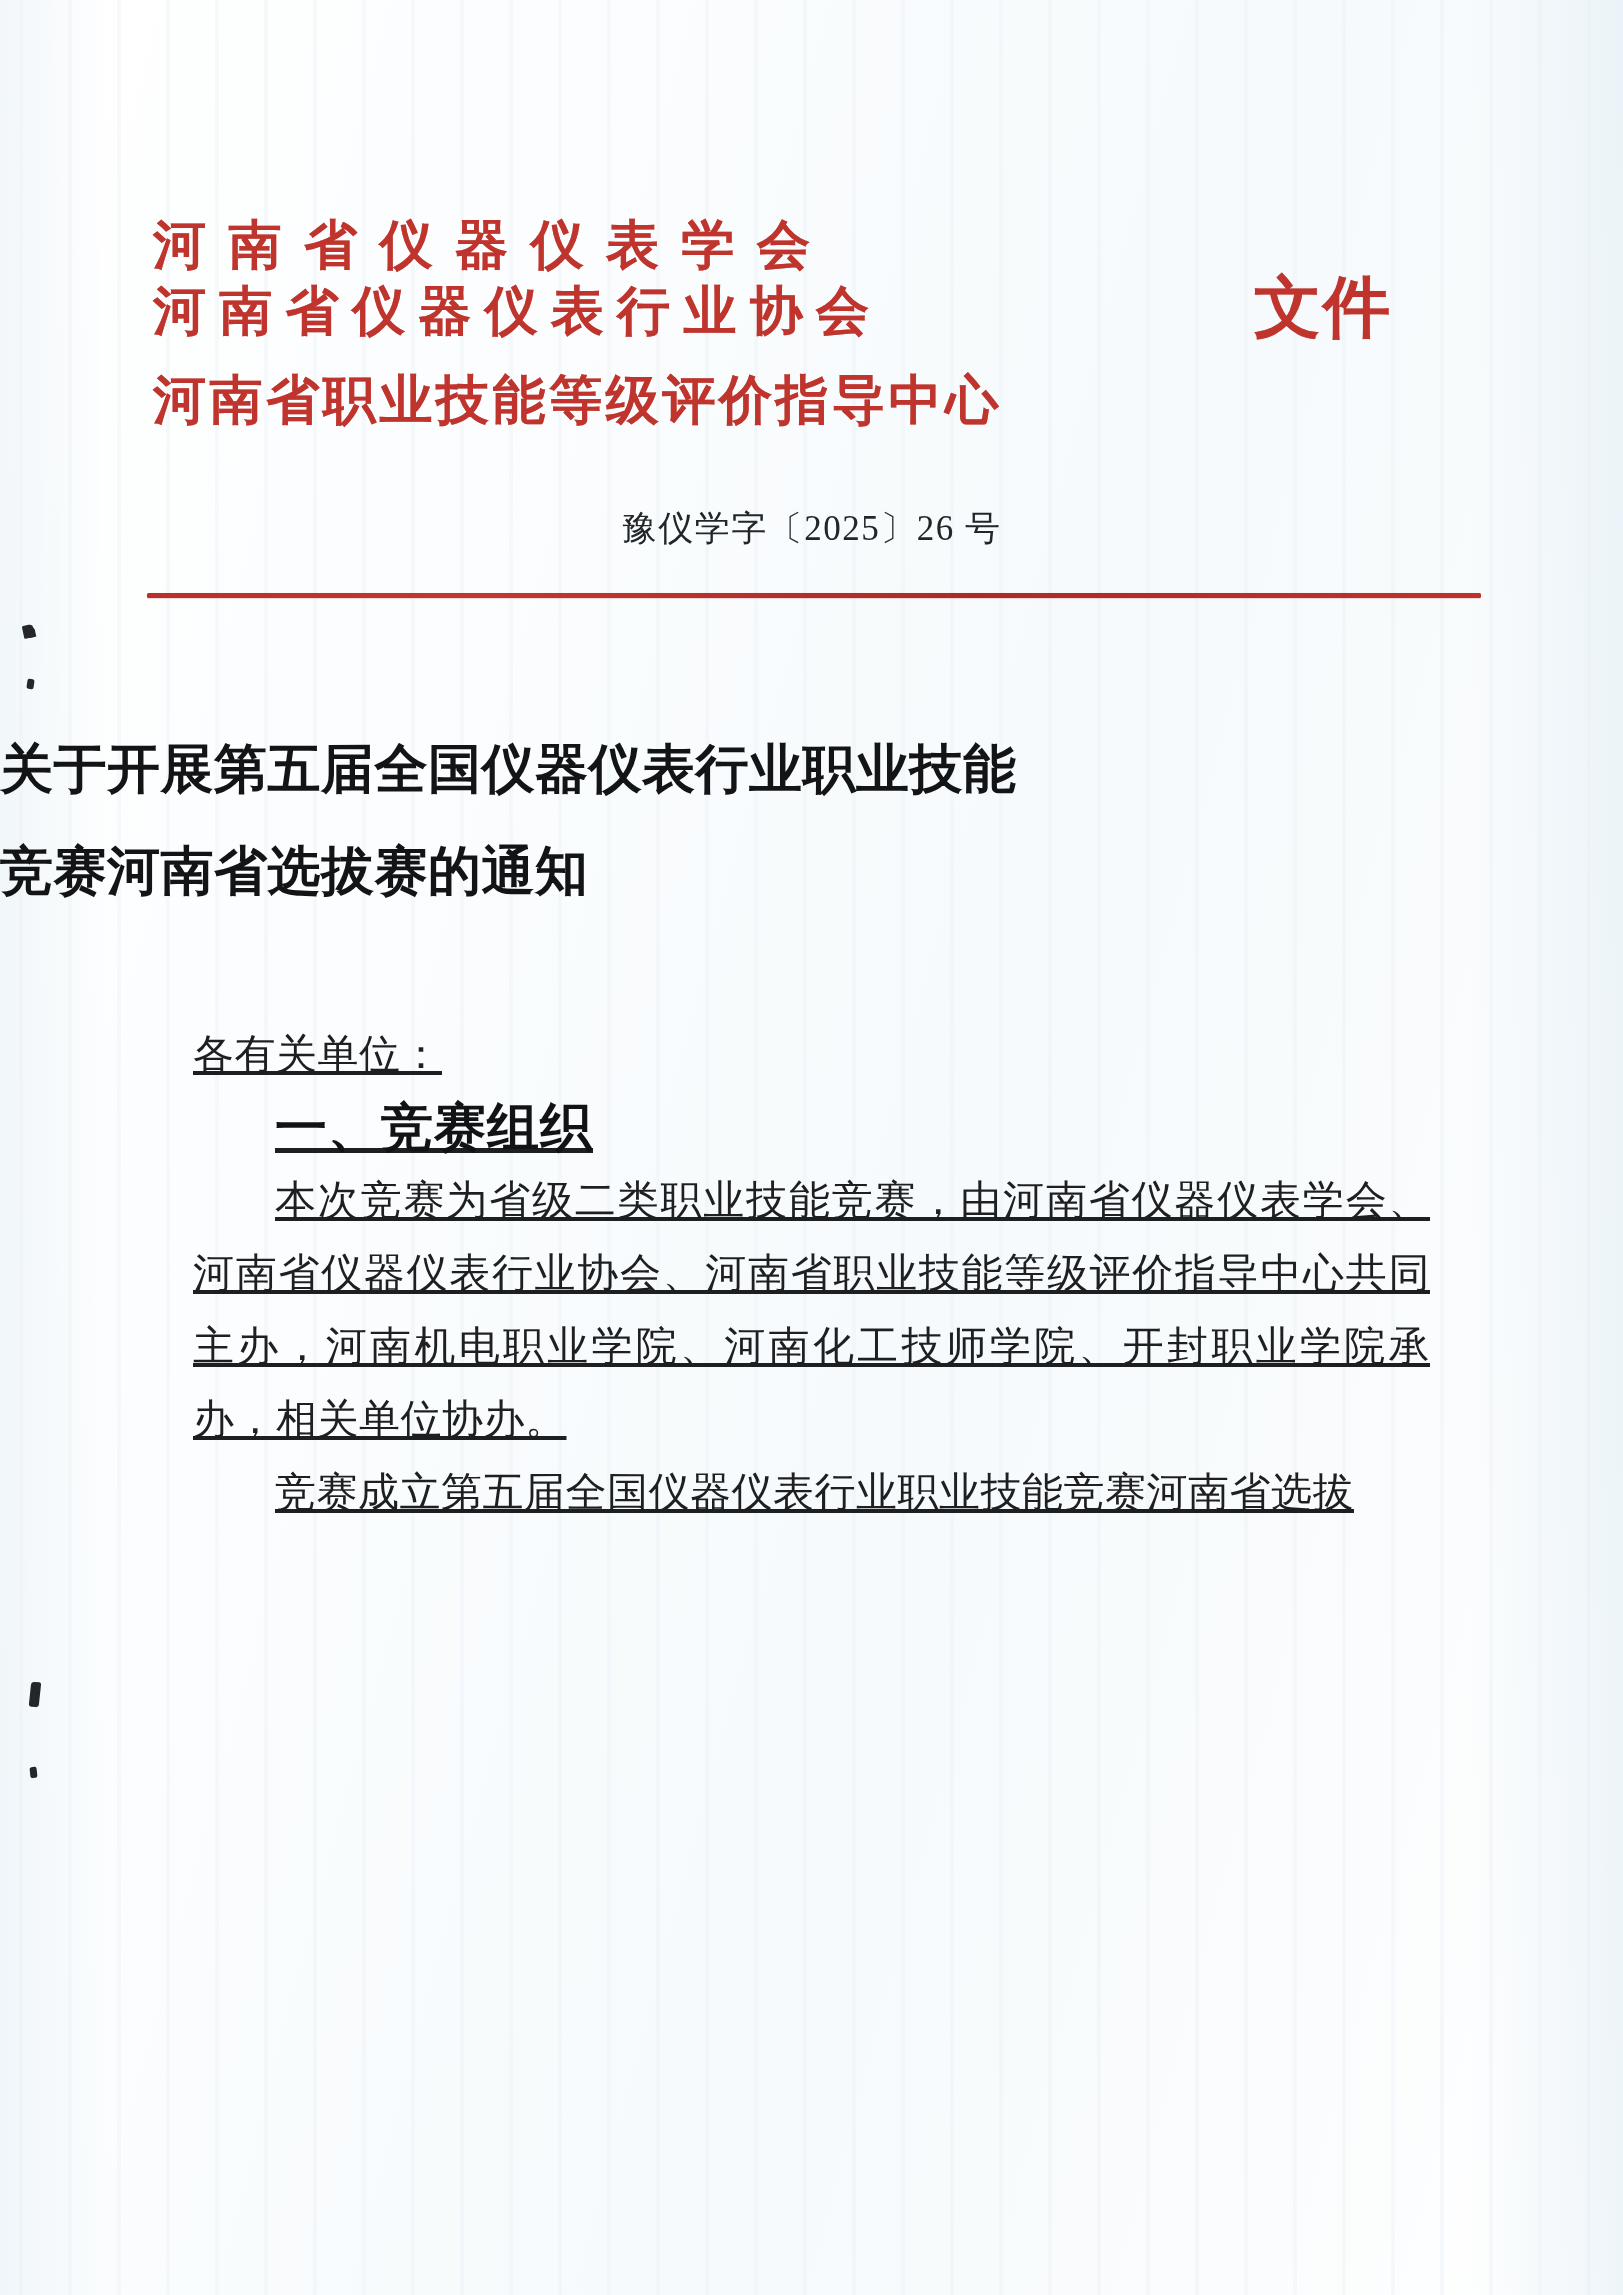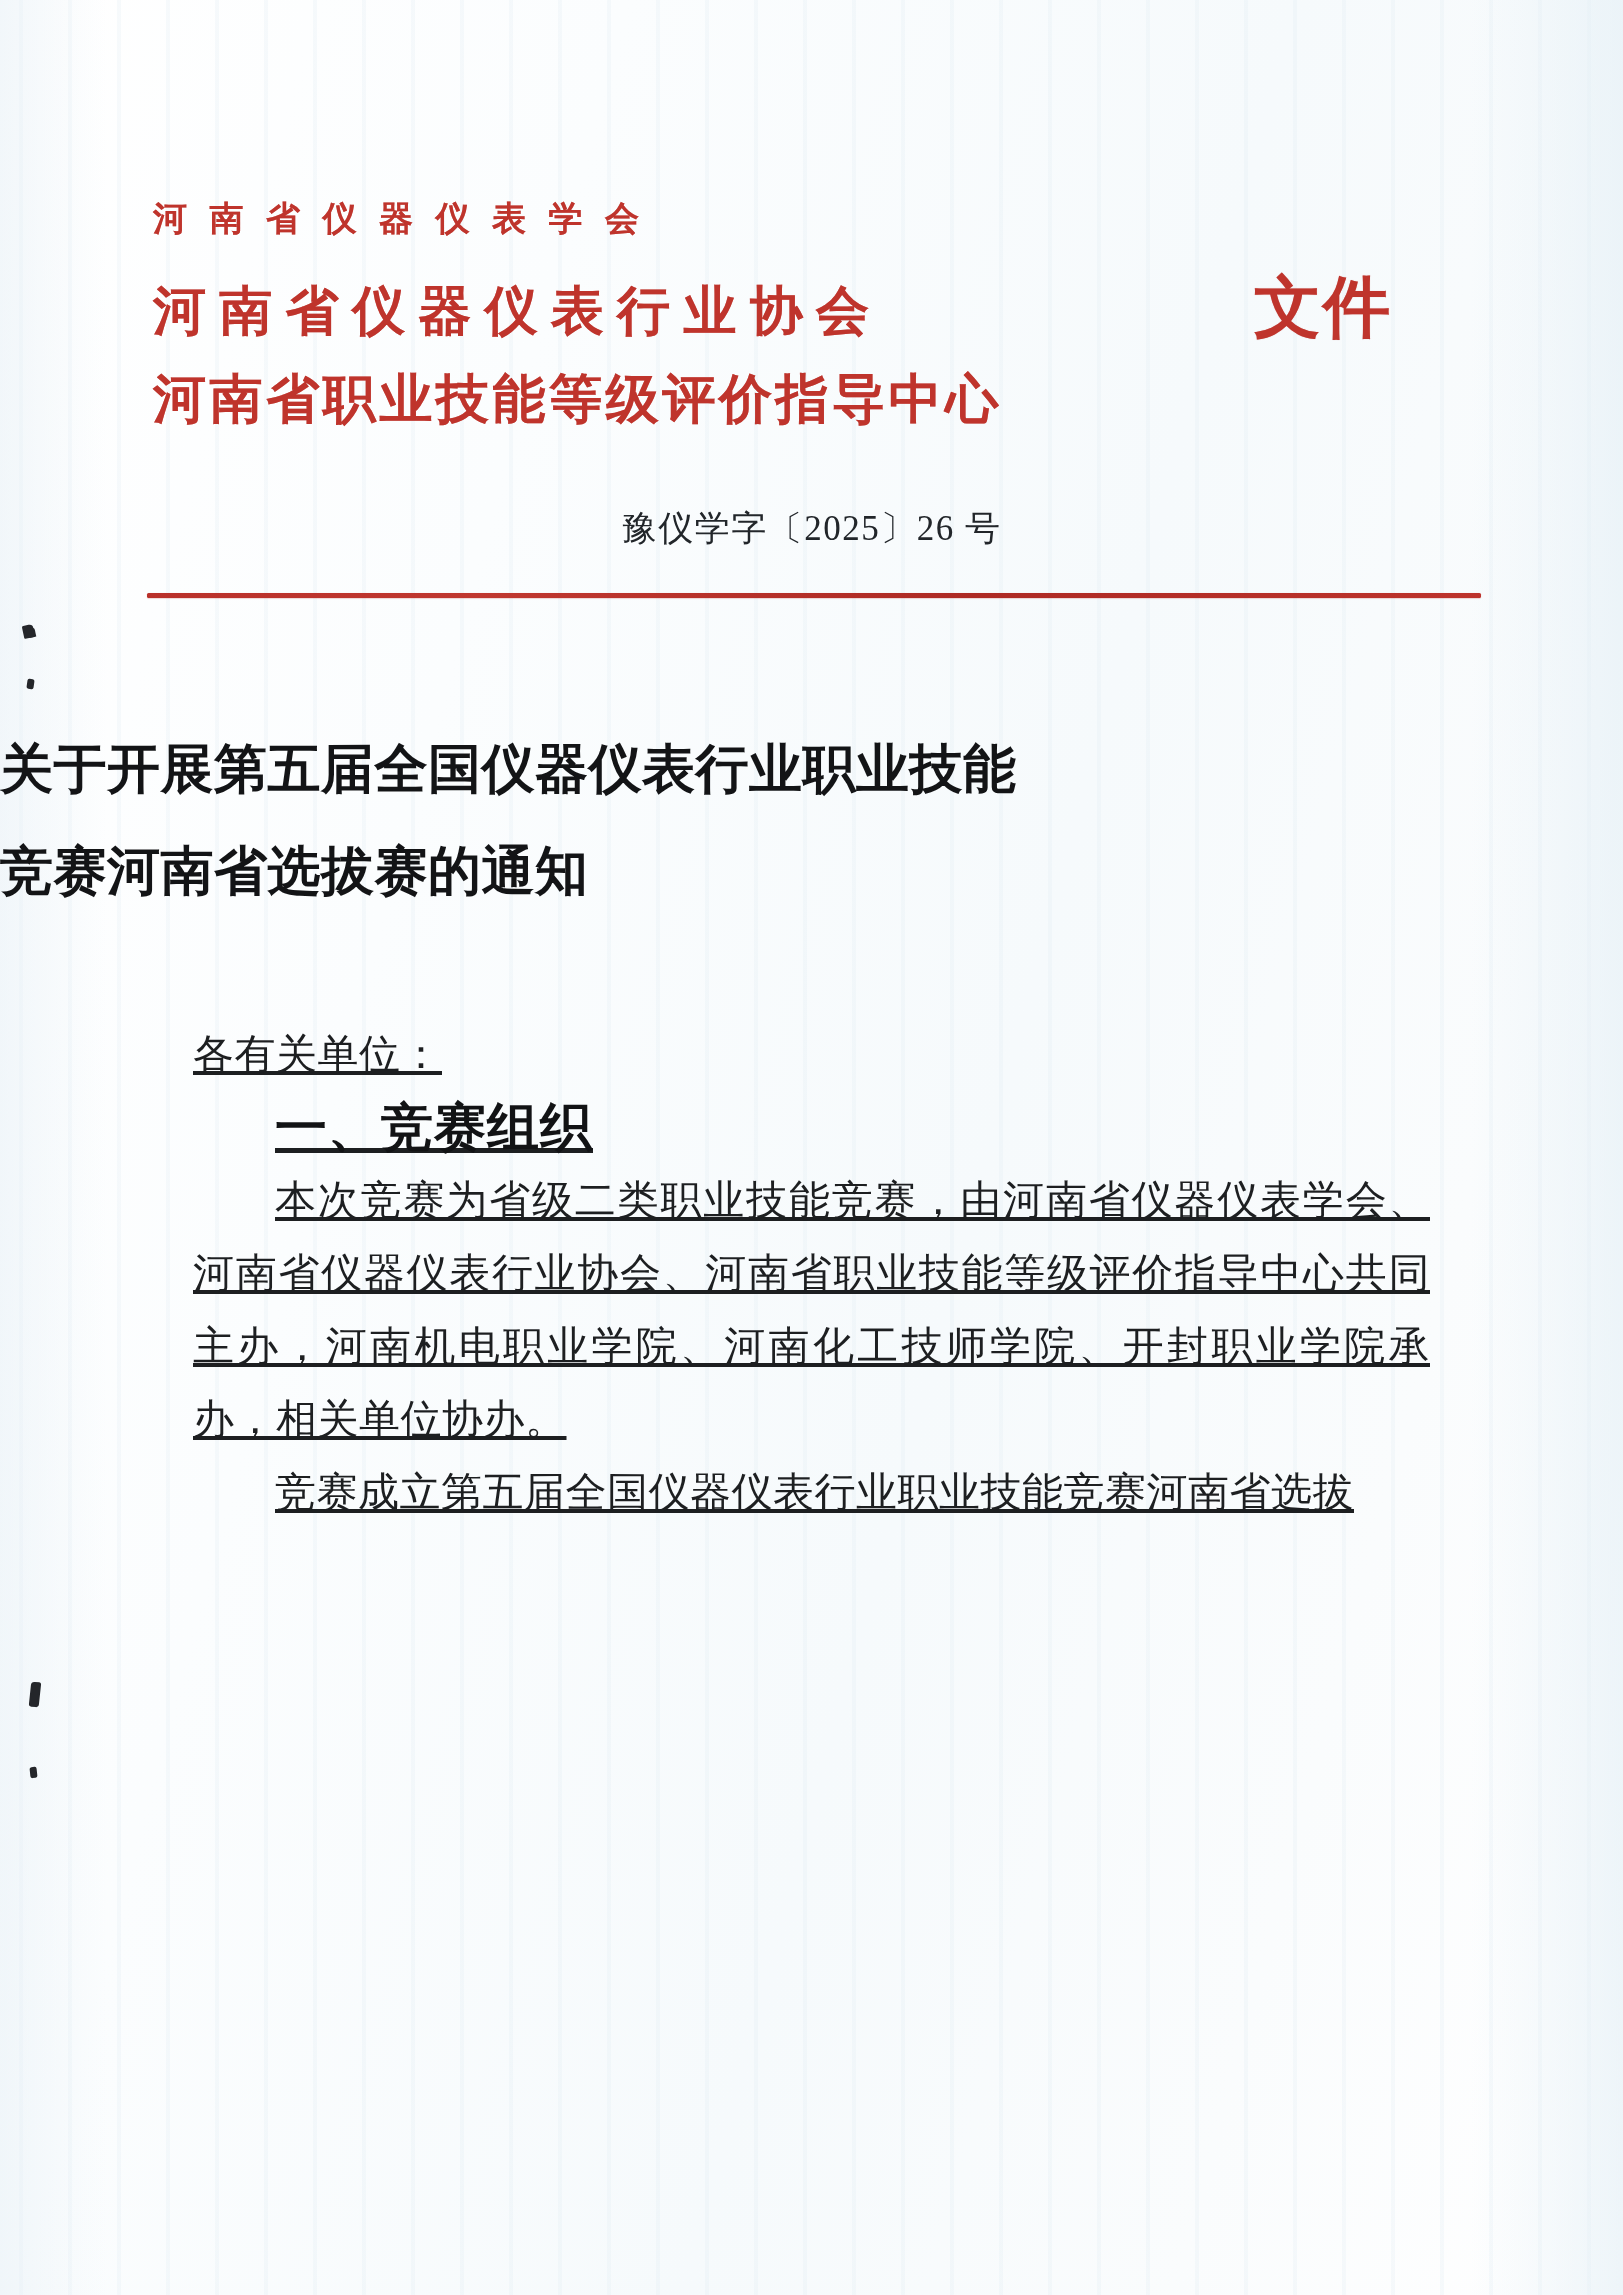--- a/index.html
+++ b/index.html
@@ -62,22 +62,22 @@
   .lh-line {
     position: absolute;
     left: 153px;
     color: #bf342c;
     font-family: "Liberation Sans", "DejaVu Sans", sans-serif;
     font-weight: 700;
     white-space: nowrap;
     text-shadow: 0 0 0.6px rgba(191,52,44,.55);
   }
   .lh-line-1 {
-    top: 0px;
-    font-size: 34px;
+    top: 16px;
+    font-size: 53px;
     letter-spacing: 22.5px;
     line-height: 1.08;
   }
   .lh-line-2 {
     top: 82px;
     font-size: 53px;
     letter-spacing: 13.3px;
     line-height: 1.08;
   }
   .lh-wenjian {
@@ -91,21 +91,20 @@
     letter-spacing: 2px;
     line-height: 1;
     white-space: nowrap;
     text-shadow: 0 0 0.7px rgba(191,52,44,.55);
   }
   .lh-line-3 {
     top: 171px;
     font-size: 53px;
     letter-spacing: 3.6px;
     line-height: 1.08;
-    font-family: Liberation Serif, serif;
   }
 
   
   .doc-number {
     position: absolute;
     top: 505px;
     left: 0;
     width: 1623px;
     text-align: center;
     font-family: "Liberation Serif", "DejaVu Serif", serif;

